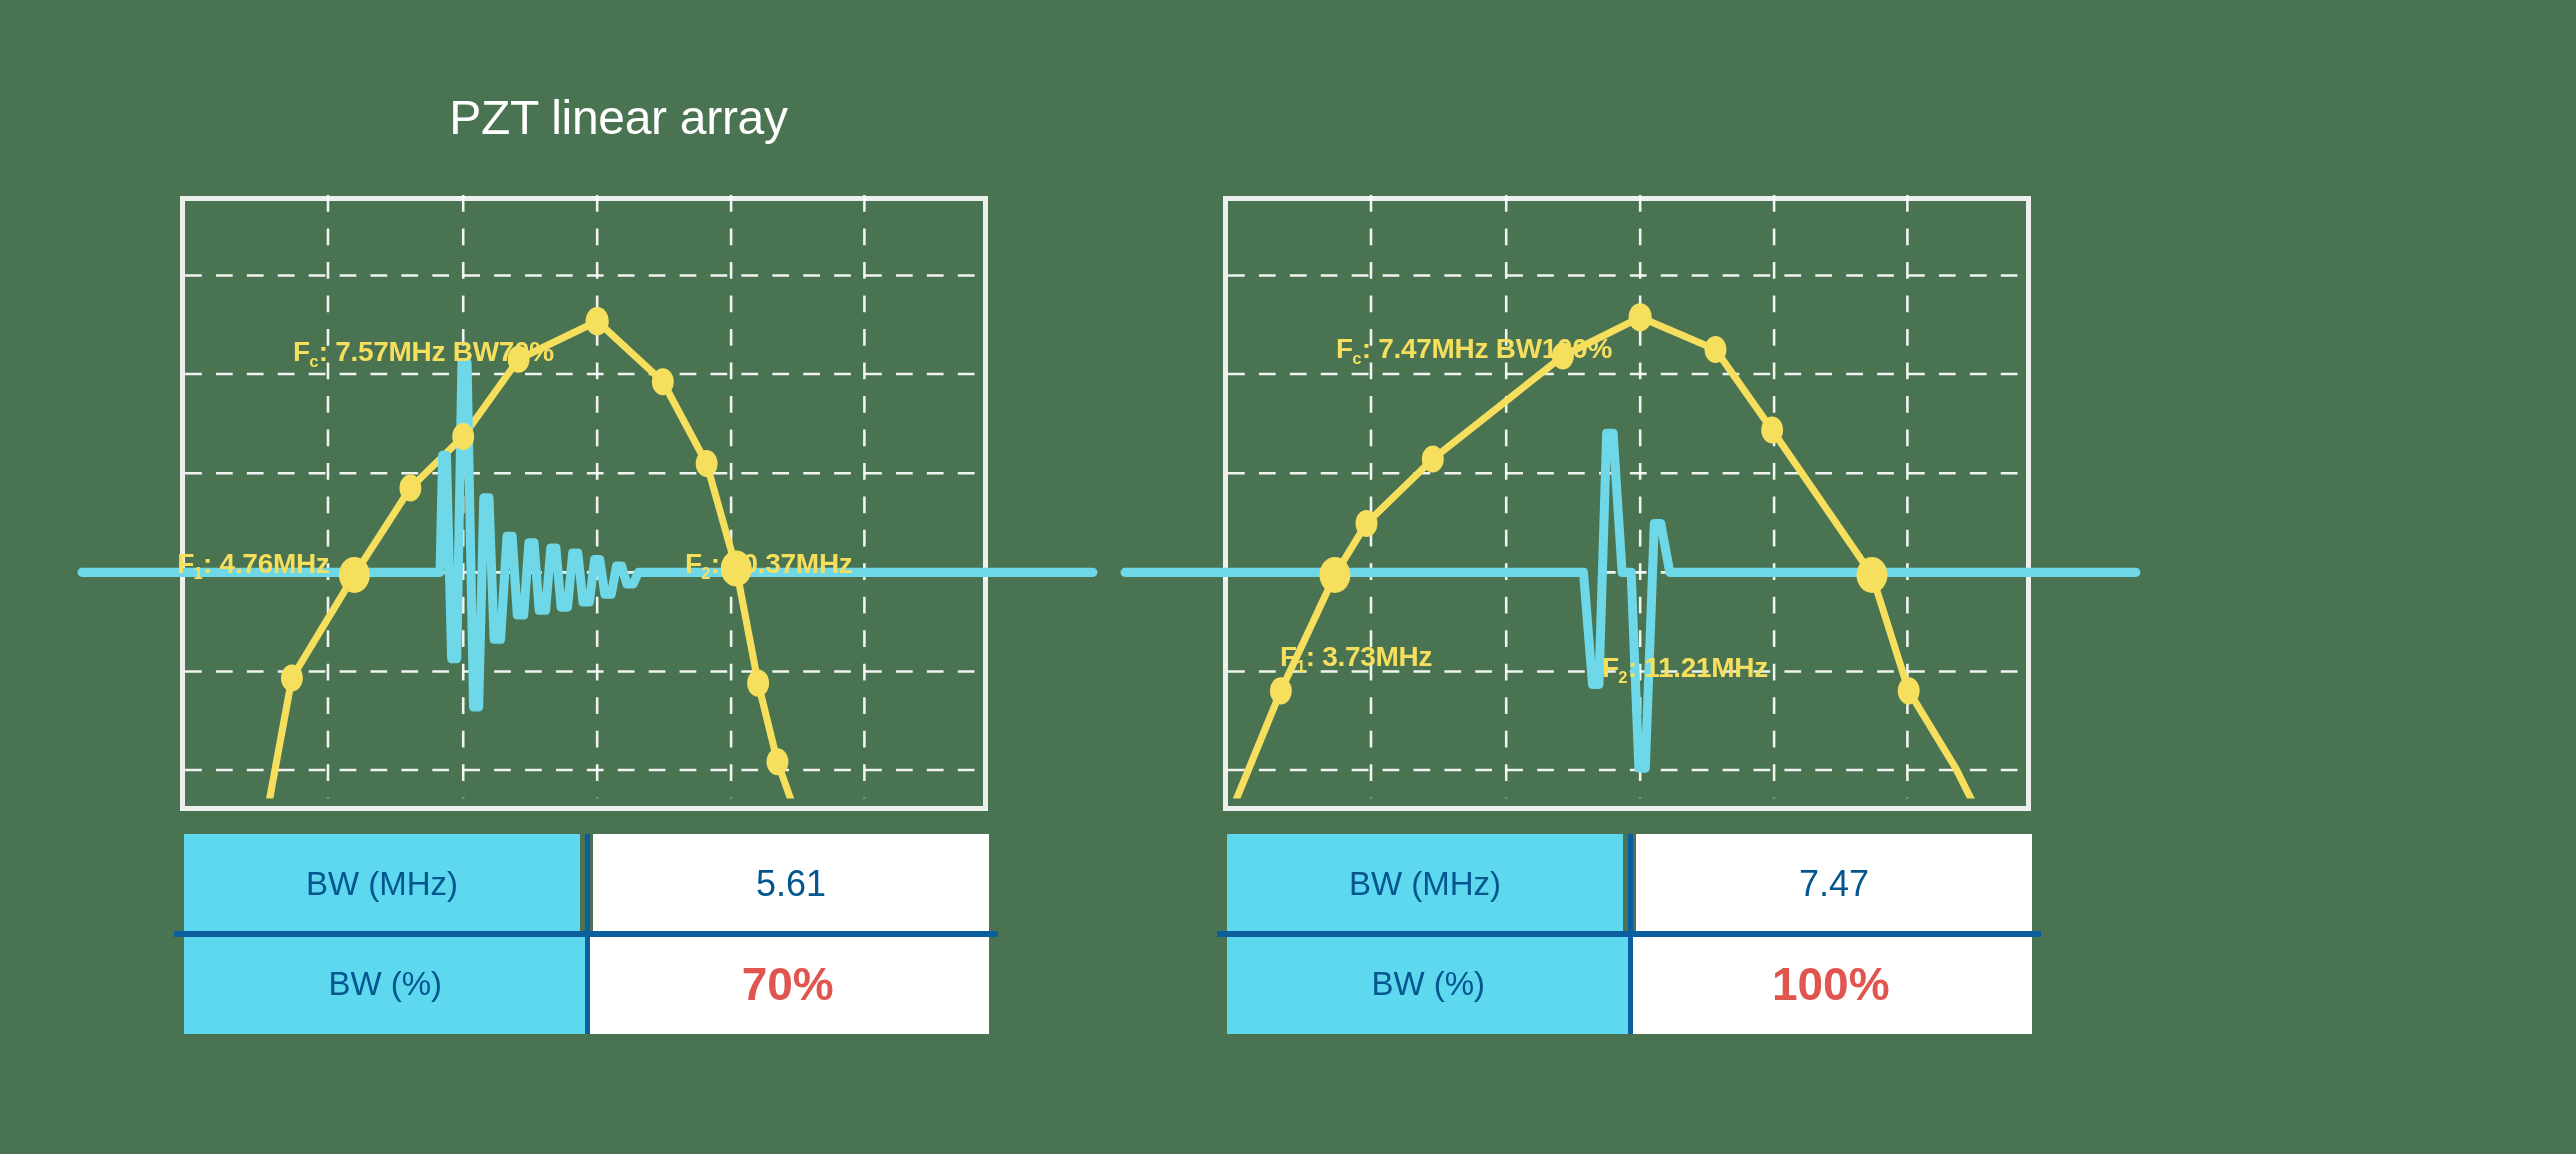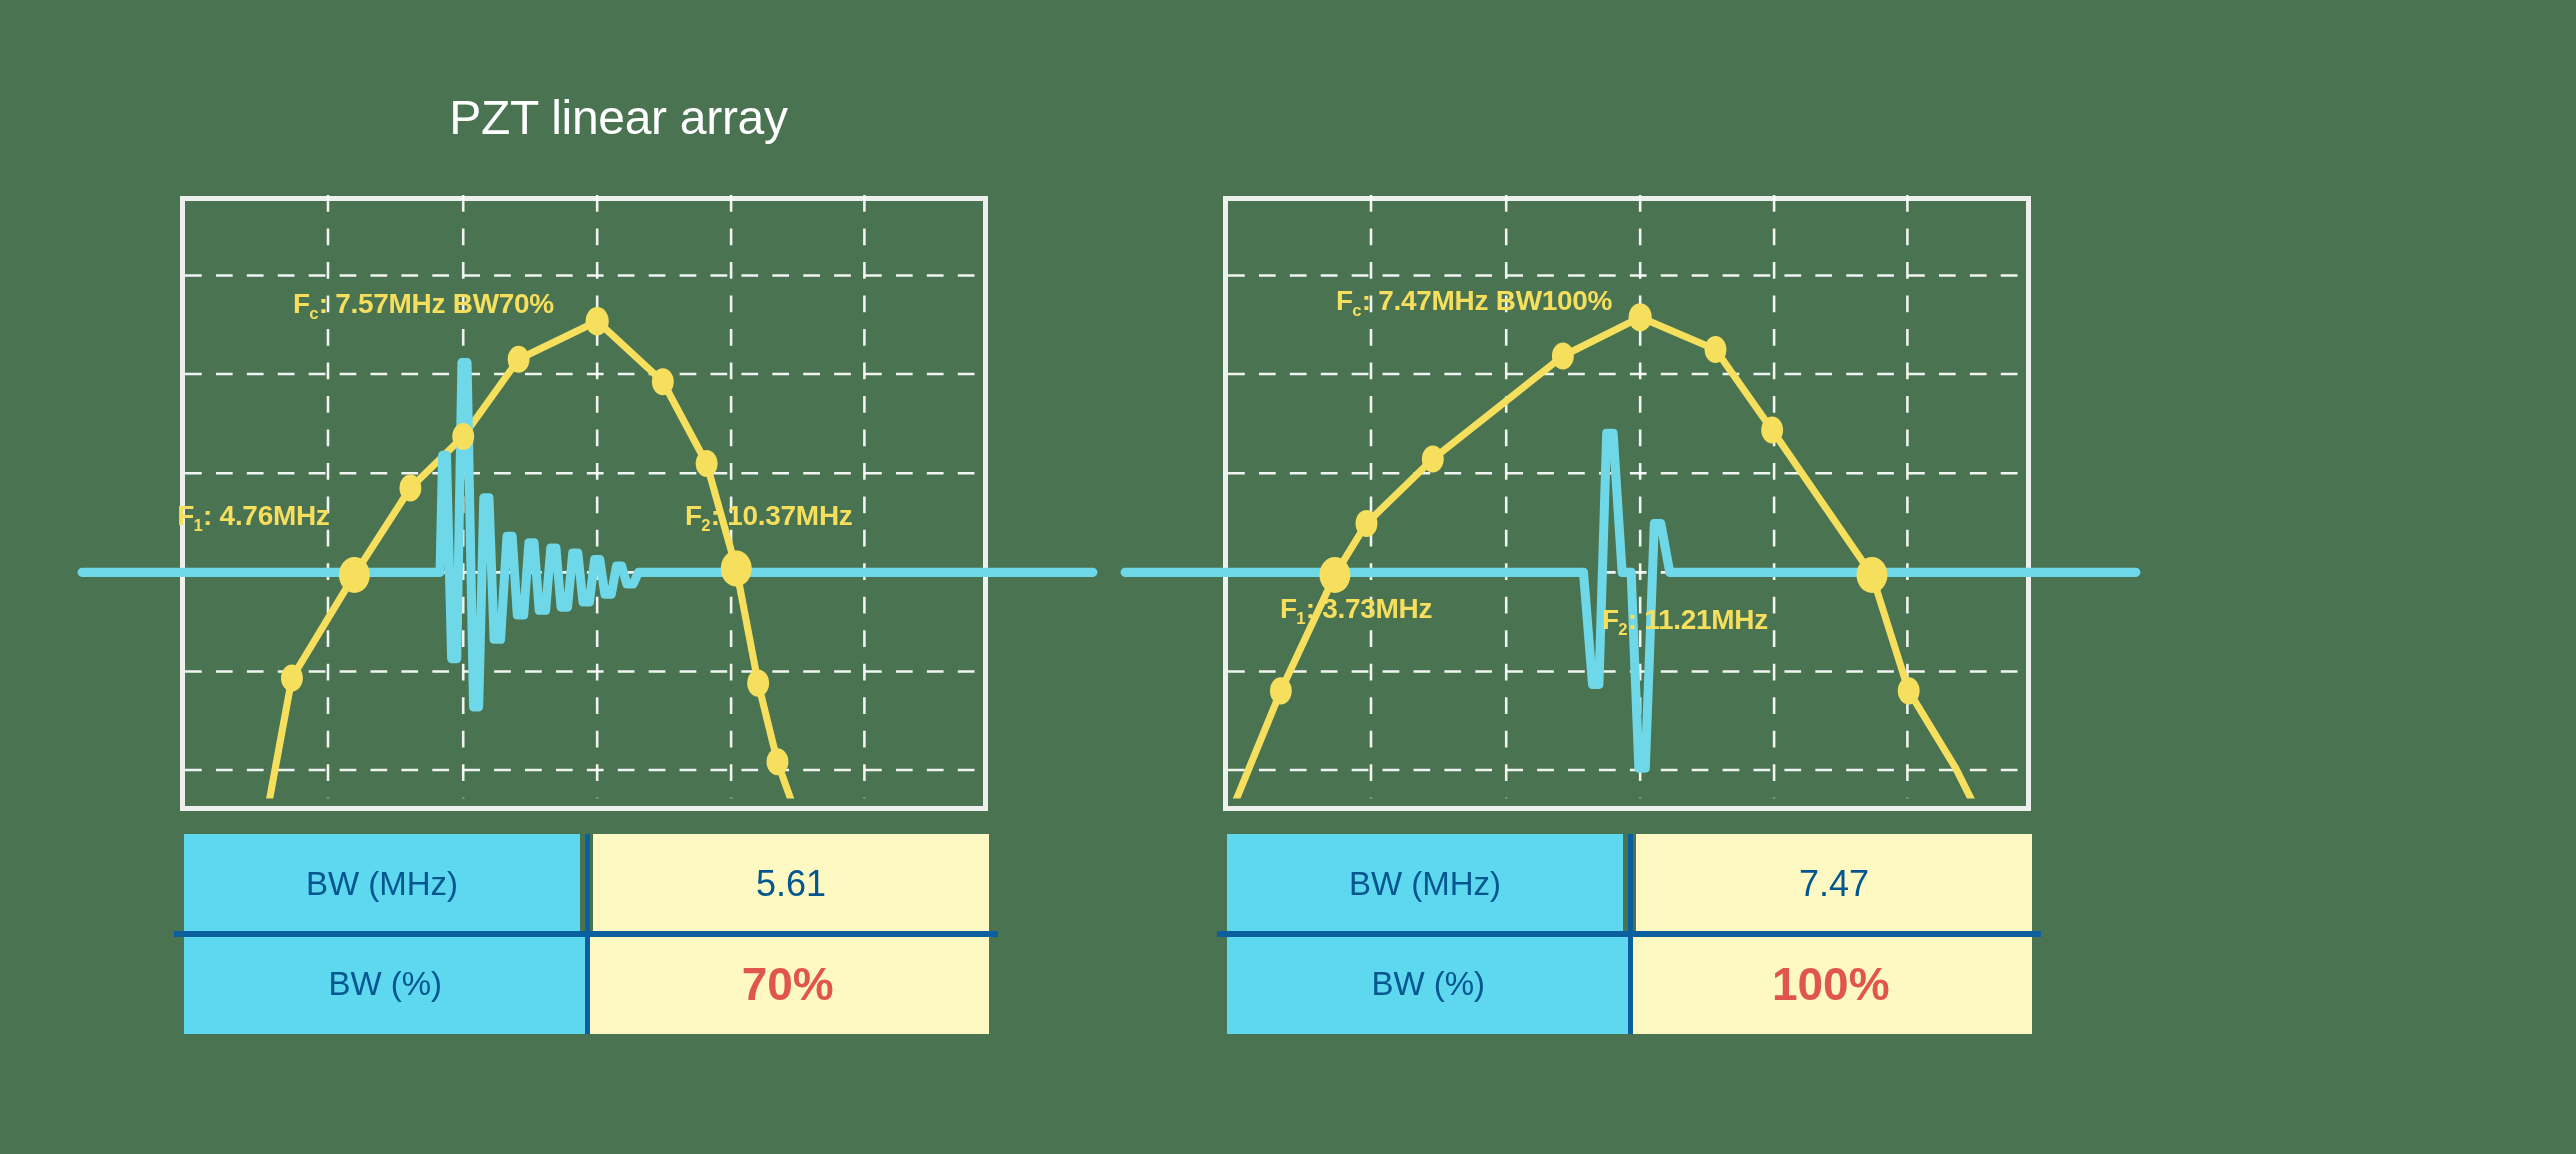--- a/index.html
+++ b/index.html
@@ -69,20 +69,21 @@
   }
 
   
   .annot {
     position: absolute;
     color: #f7df5e;
     font-size: 28px;
     font-weight: 700;
     white-space: nowrap;
     letter-spacing: -0.3px;
+    margin-top: 48px;
   }
   .annot sub {
     font-size: 16.7px;
     font-weight: 700;
     vertical-align: baseline;
     position: relative;
     top: 6.4px;
     left: -0.6px;
   }
 
@@ -111,21 +112,21 @@
     font-size: 33px;
     font-weight: 400;
     display: flex;
     align-items: center;
     justify-content: center;
     box-sizing: border-box;
   }
   .bw-value {
     width: 403px;
     height: 100px;
-    background: #fef9c3;
+    background: #ffffff;
     color: #04568e;
     font-size: 36px;
     font-weight: 400;
     display: flex;
     align-items: center;
     justify-content: center;
     box-sizing: border-box;
   }
   .bw-value.pct {
     color: #e0564e;

